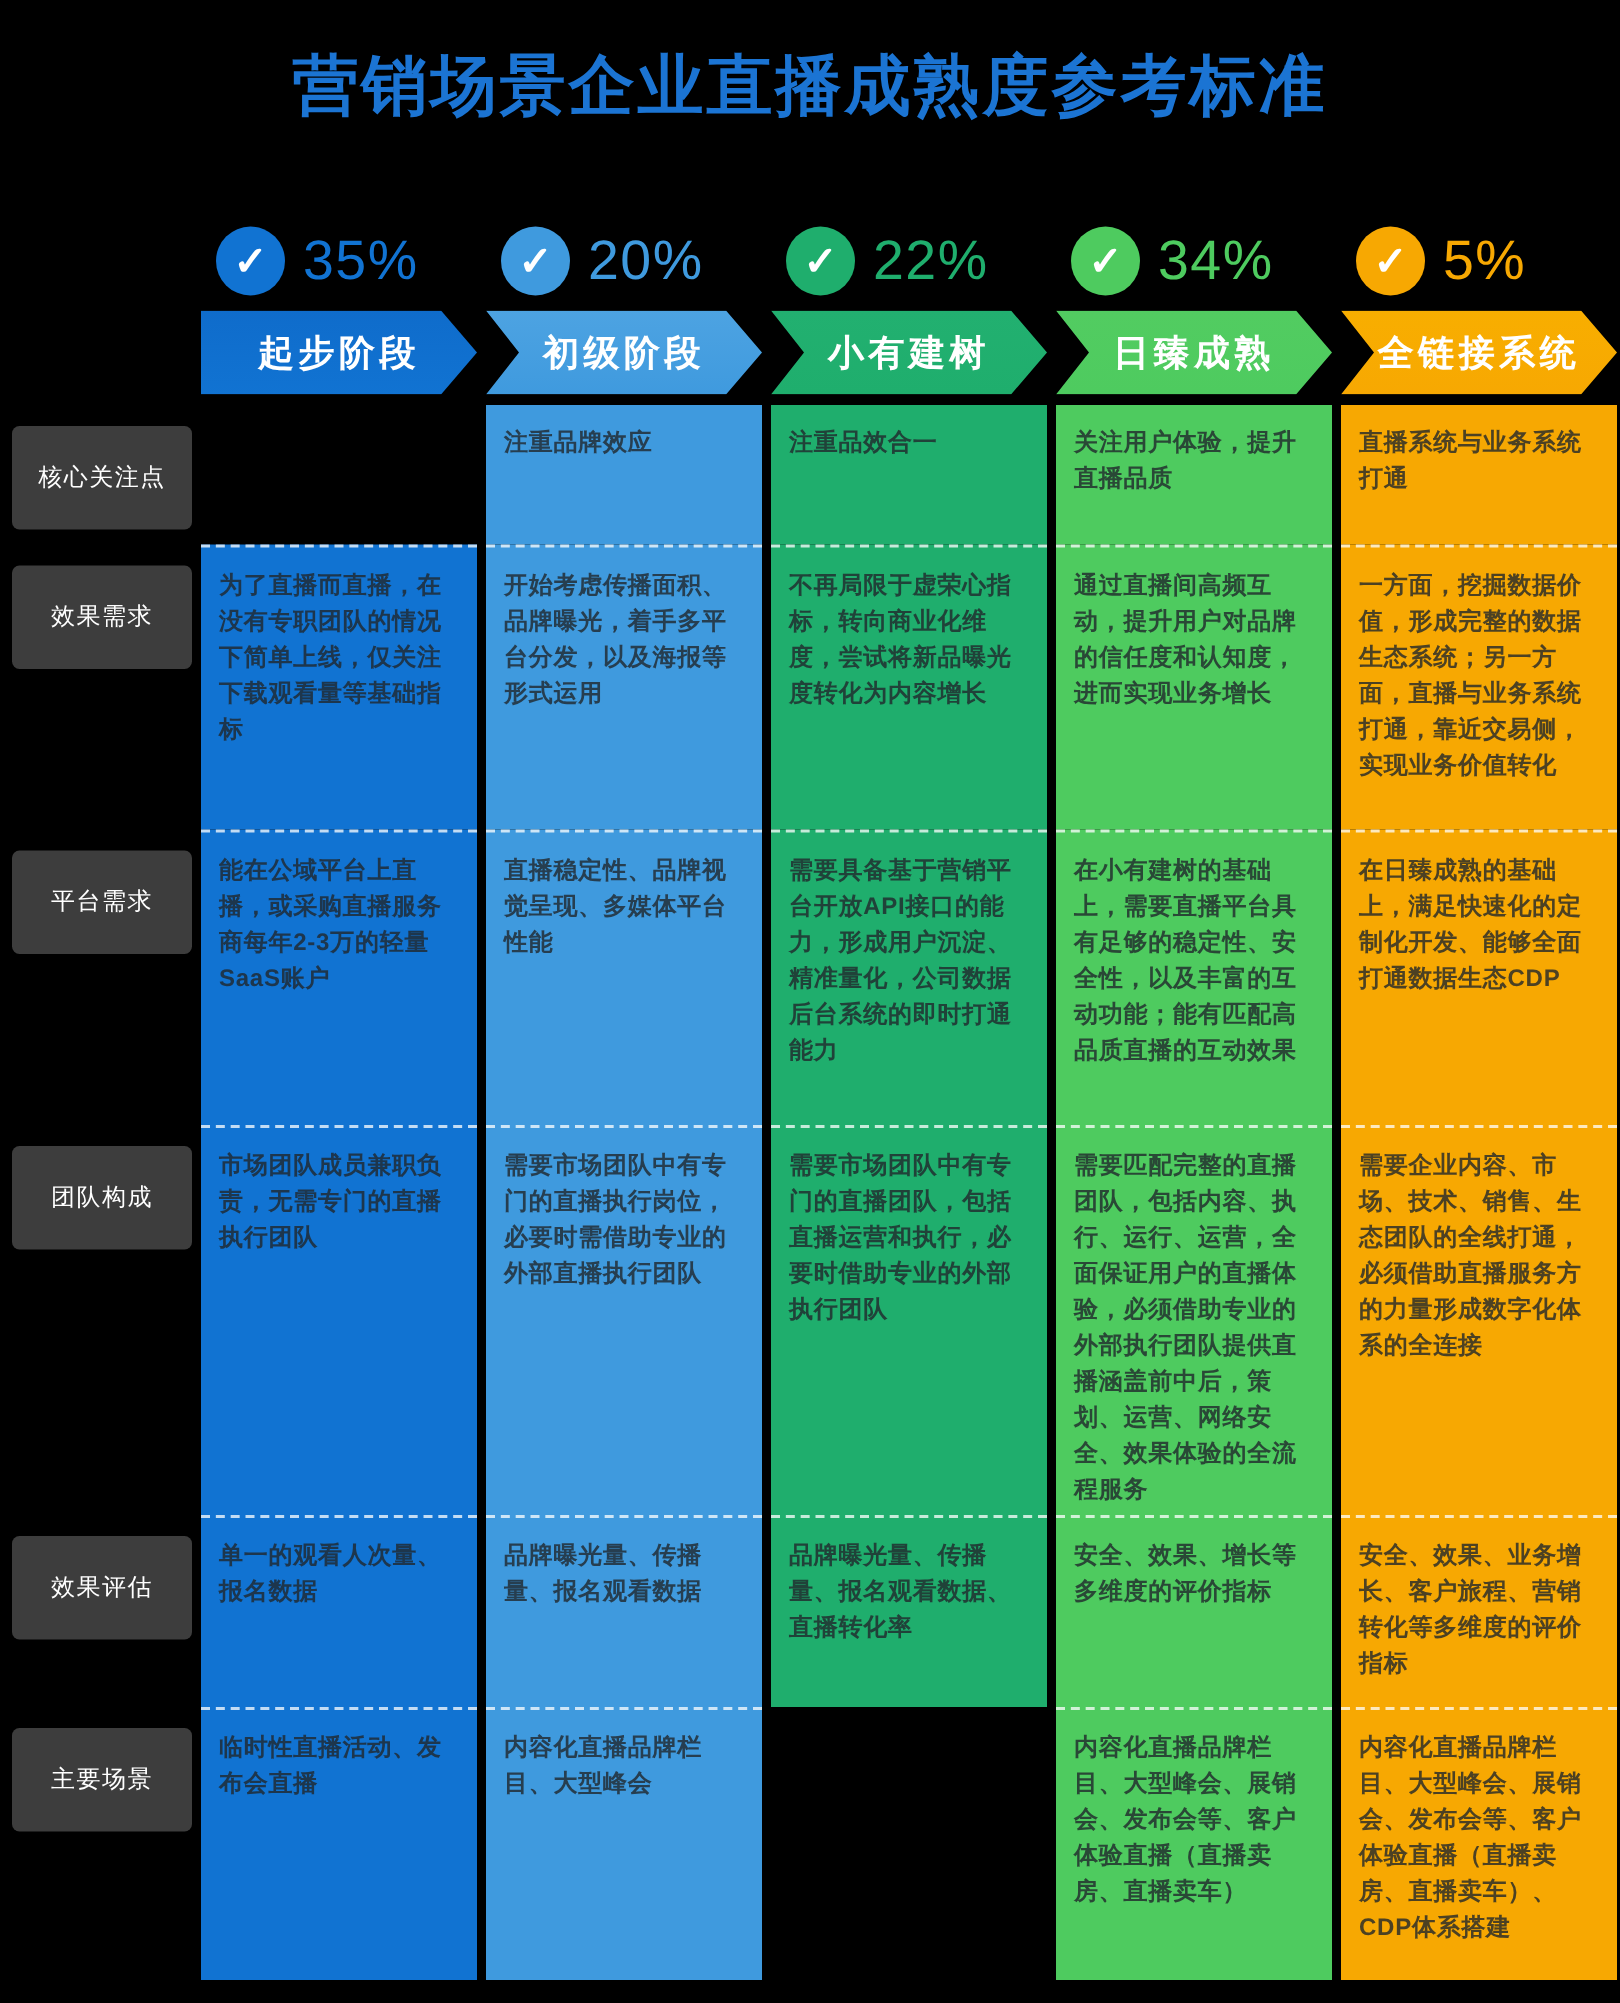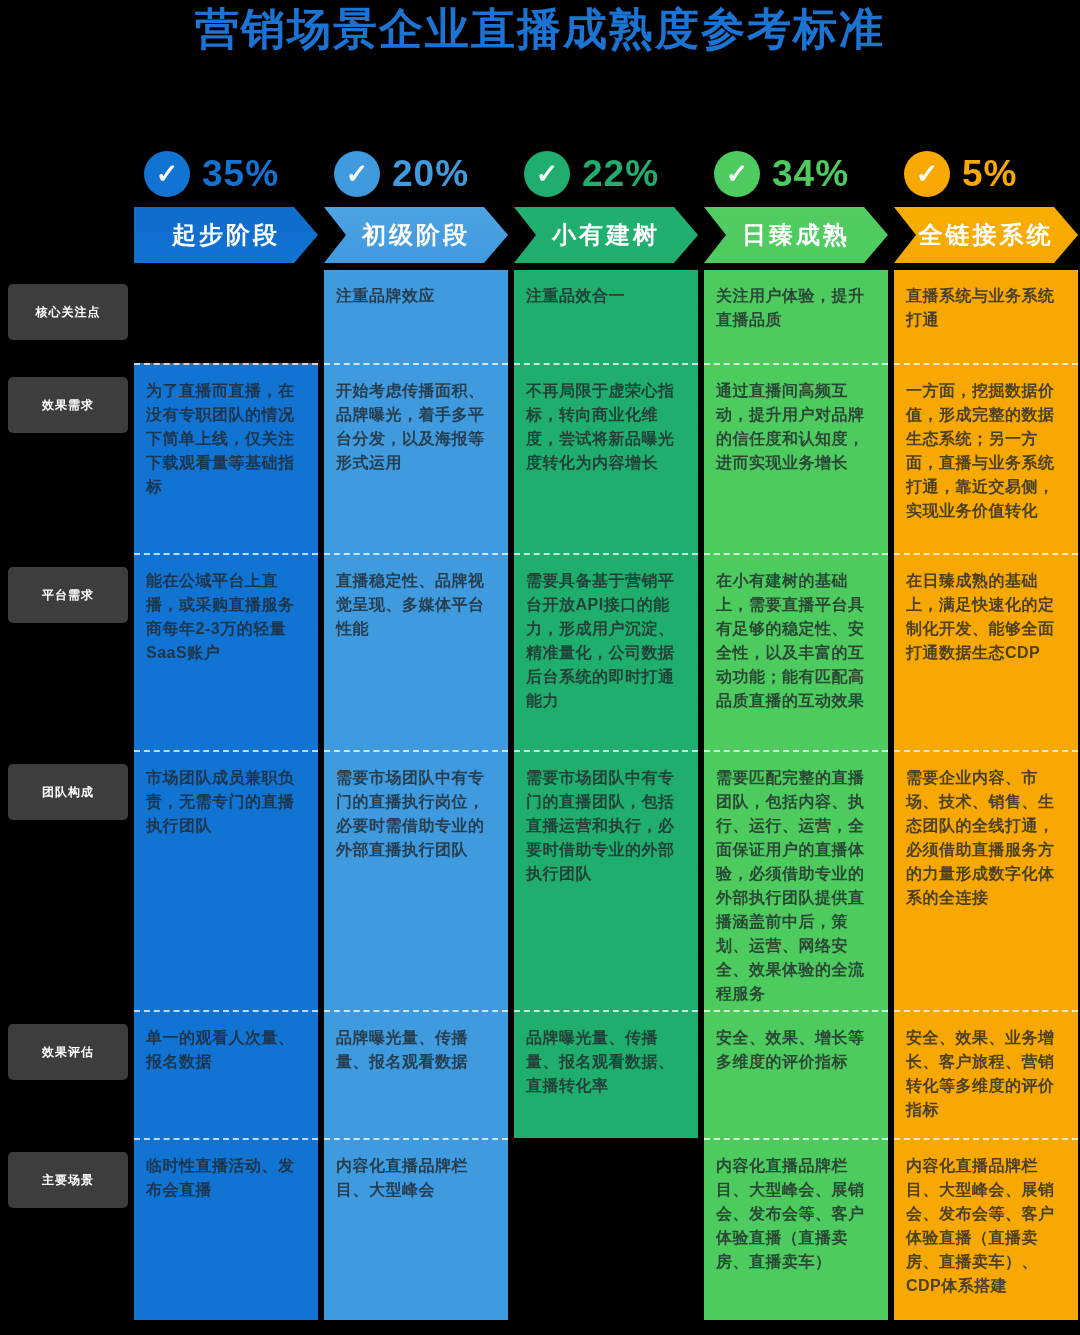--- a/index.html
+++ b/index.html
@@ -3,21 +3,21 @@
 <meta charset="utf-8">
 <style>
   * { margin:0; padding:0; box-sizing:border-box; }
   html,body { background:#000; }
   body {
     width:1080px; height:1335px; position:relative; overflow:hidden;
     font-family:"Liberation Sans", sans-serif;
   }
   .page { position:absolute; inset:0; background:#000; }
   .title {
-    position:absolute; top:0; left:0; width:100%;
+    position:absolute; top:28px; left:0; width:100%;
     text-align:center; font-size:44px; font-weight:800;
     color:#1b74d3; letter-spacing:2px;
   }
   .grid {
     position:absolute; top:140px; left:8px;
     display:grid;
     grid-template-columns:120px repeat(5, 184px);
     grid-template-rows:67px 63px 93px 190px 197px 260px 128px 182px;
     column-gap:6px; row-gap:0;
   }
@@ -26,35 +26,35 @@
   .pr{grid-row:1} .ar{grid-row:2}
   .r1{grid-row:3} .r2{grid-row:4} .r3{grid-row:5} .r4{grid-row:6} .r5{grid-row:7} .r6{grid-row:8}
 
   .pct-group { display:flex; align-items:center; padding-left:10px; }
   .badge {
     width:46px; height:46px; border-radius:50%;
     background:var(--cell); color:#fff;
     display:flex; align-items:center; justify-content:center;
     font-size:27px; font-weight:800; flex:0 0 auto;
   }
-  .pct { margin-left:12px; font-size:37px; font-weight:700; color:var(--cell); letter-spacing:1px; }
+  .pct { margin-left:12px; font-size:37px; font-weight:400; color:var(--cell); letter-spacing:1px; }
 
   .arrow {
     height:56px; align-self:start;
     background:linear-gradient(180deg, var(--header), var(--cell));
     color:#fff; font-size:24px; font-weight:700; letter-spacing:3px;
     display:flex; align-items:center; justify-content:center;
     clip-path:polygon(0 0, calc(100% - 24px) 0, 100% 50%, calc(100% - 24px) 100%, 0 100%, 22px 50%);
   }
   .arrow.first { clip-path:polygon(0 0, calc(100% - 24px) 0, 100% 50%, calc(100% - 24px) 100%, 0 100%); }
 
   .rowhead {
-    grid-column:1; margin-top:14px; height:56px; width:120px;
+    grid-column:1; margin-top:14px; height:69px; width:120px;
     background:#3d3d3d; border-radius:5px;
-    color:#fff; font-size:12px; font-weight:700; letter-spacing:1px;
+    color:#fff; font-size:16px; font-weight:400; letter-spacing:1px;
     display:flex; align-items:center; justify-content:center;
   }
   .cell {
     background:var(--cell);
     color:rgba(32,39,44,0.8);
     font-size:16px; font-weight:700; line-height:1.5; letter-spacing:0.5px;
     padding:14px 12px 6px 12px; overflow:hidden;
   }
   .r2.cell,.r3.cell,.r4.cell,.r5.cell,.r6.cell { border-top:2px dashed rgba(255,255,255,0.75); }
 </style>

